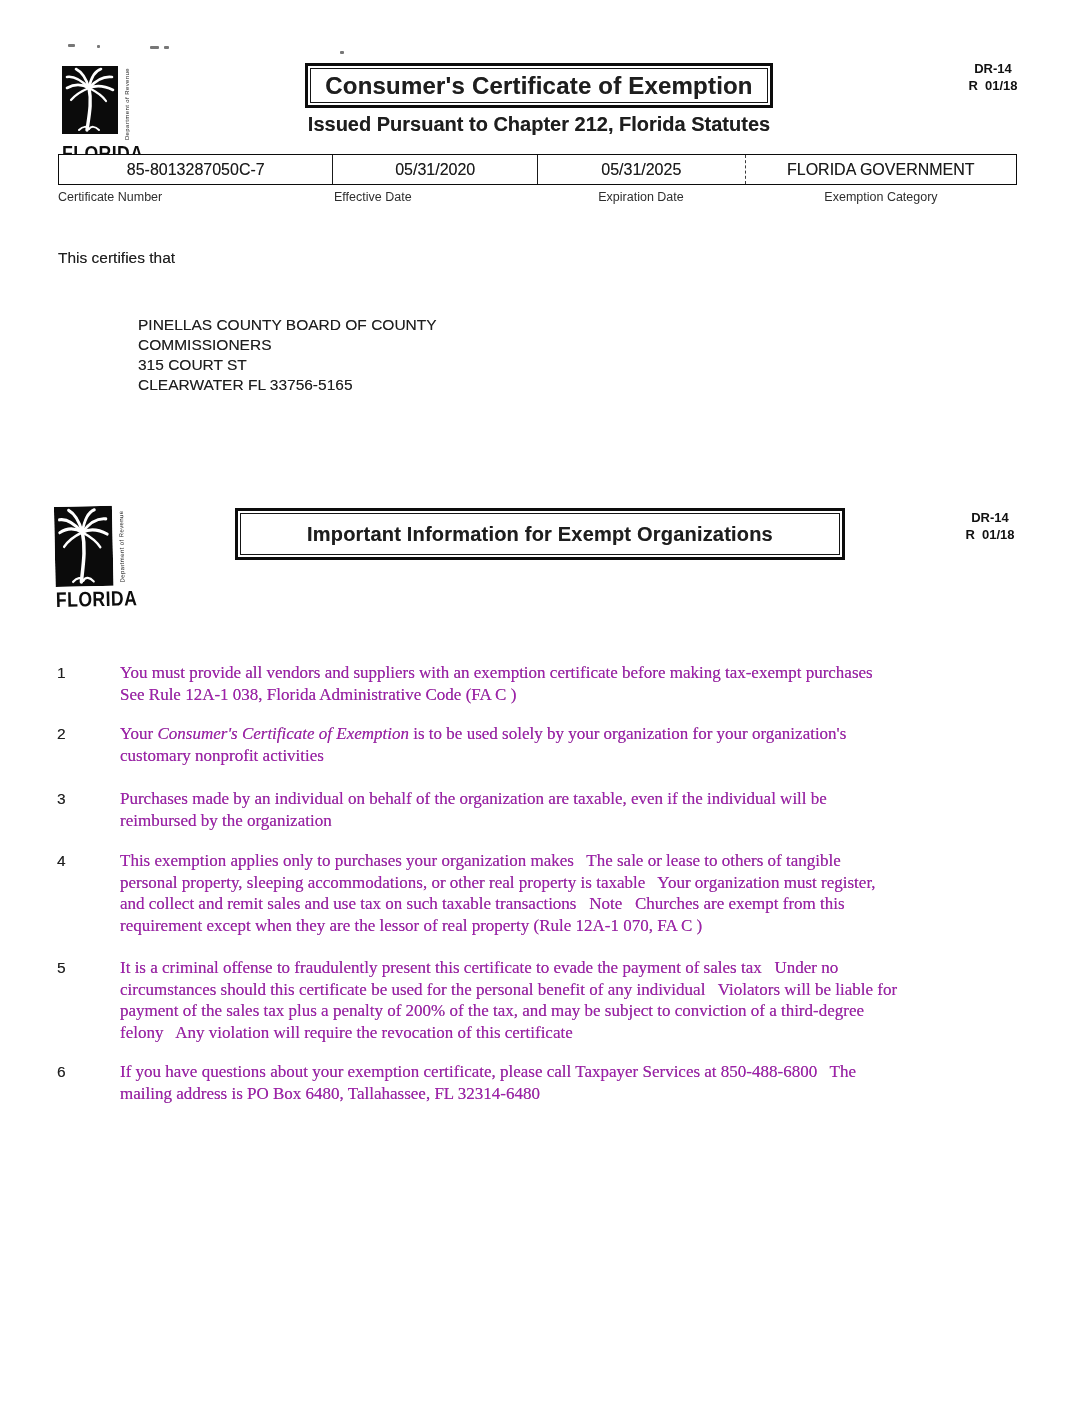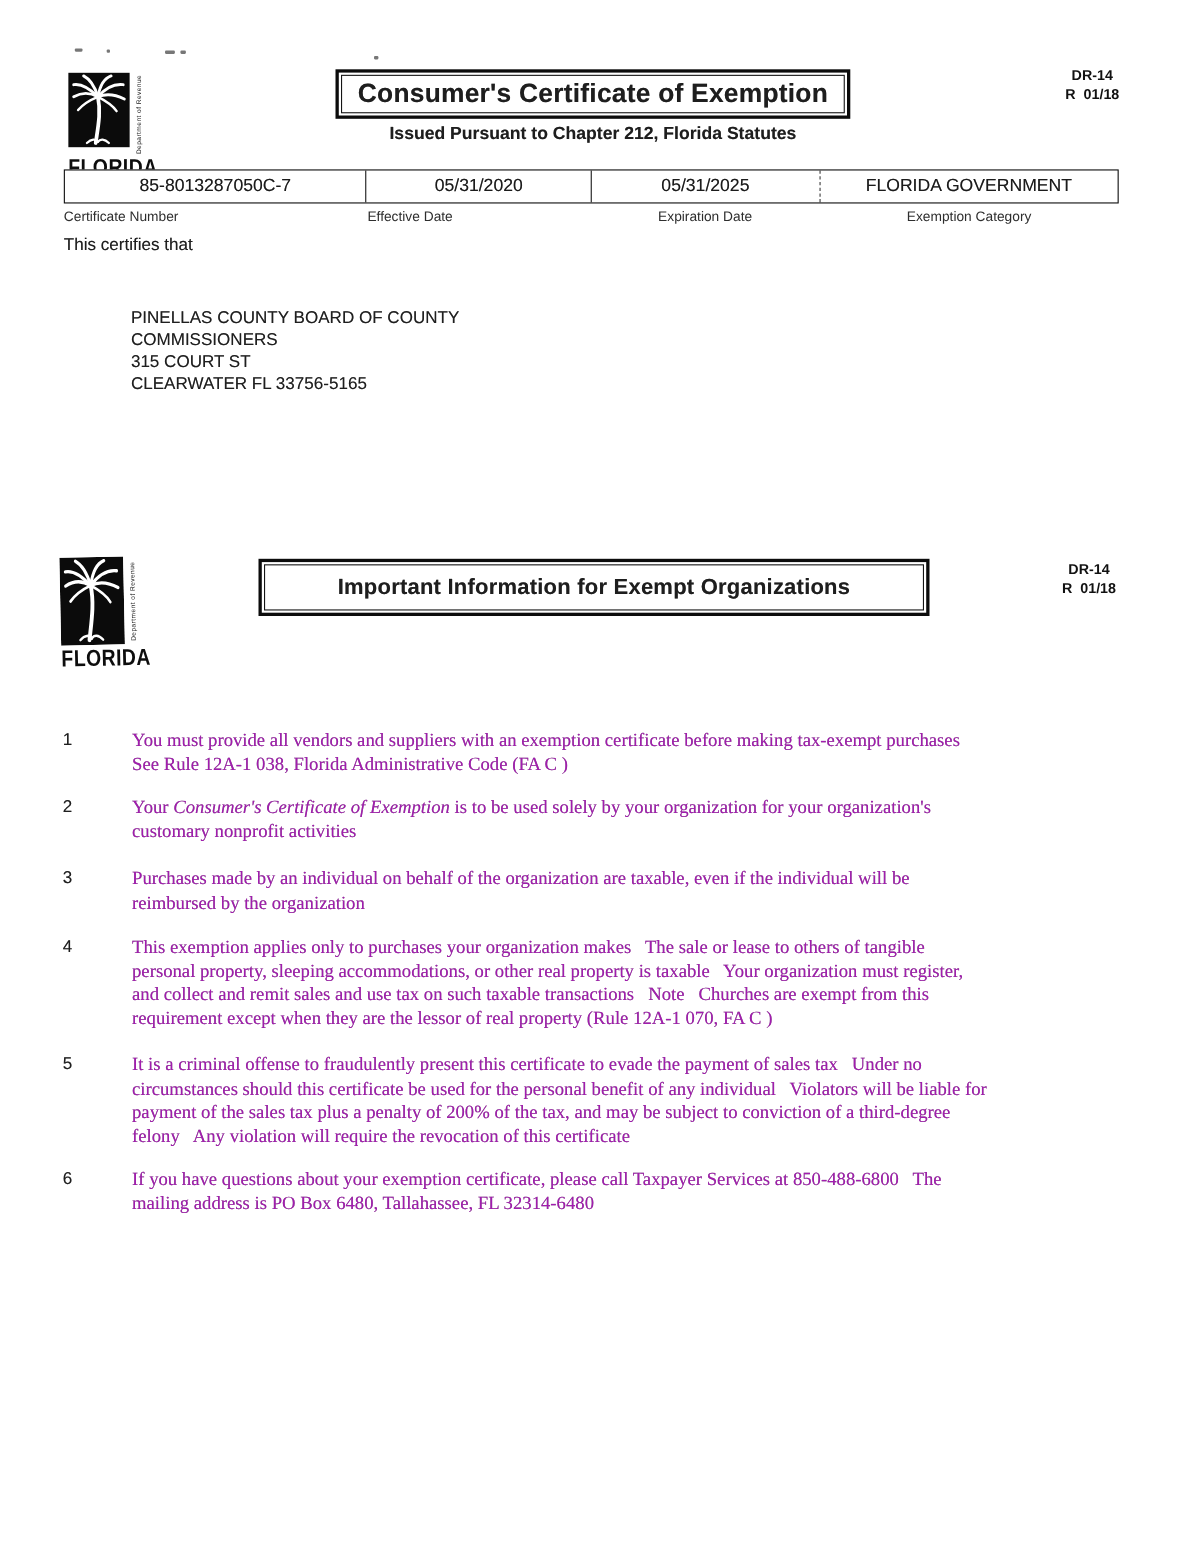--- a/index.html
+++ b/index.html
@@ -33,37 +33,37 @@
     transform:scaleX(.84);transform-origin:left center;
     letter-spacing:.5px;margin-top:1px;
   }
 
   
   .dbox-outer{border:3px solid #0c0c0c;padding:2px;background:#fff;box-sizing:border-box;}
   .dbox-inner{border:1.3px solid #151515;display:flex;align-items:center;justify-content:center;height:100%;box-sizing:border-box;}
   .cert-title{font-size:24px;font-weight:bold;letter-spacing:.2px;}
   .info-title{font-size:20px;font-weight:bold;letter-spacing:.2px;}
 
-  .subtitle{font-size:16px;font-weight:bold;text-align:center;}
+  .subtitle{font-size:20px;font-weight:bold;text-align:center;}
 
   .formnum{font-size:13px;font-weight:600;line-height:16.5px;text-align:center;color:#111;}
 
   
   .cert-table{
     display:flex;border:1.6px solid #0c0c0c;box-sizing:border-box;background:#fff;
   }
   .cert-cell{
     display:flex;align-items:center;justify-content:center;
     font-size:16px;color:#1b1b1b;box-sizing:border-box;height:100%;
   }
   .cert-cell + .cert-cell{border-left:1.3px solid #1a1a1a;}
   .cert-cell.dashed-left{border-left:1.3px dashed #3a3a3a;}
   .field-label{font-size:12.5px;color:#2e2e2e;text-align:right;}
 
-  .bodytext{font-size:15.5px;line-height:21.5px;color:#1f1f1f;}
+  .bodytext{font-size:15.5px;line-height:21.5px;color:#1f1f1f;margin-top:35px;}
 
   
   .item{position:absolute;left:57px;display:flex;}
   .item .num{width:63px;flex:none;font-size:15.5px;line-height:21.5px;color:#1f1f1f;}
   .item .txt{width:905px;font-size:17px;line-height:21.5px;color:#a21caf;white-space:pre-wrap;font-family:Liberation Serif, serif;}
   .it{font-style:italic;}
 </style>
 </head>
 <body>
 
@@ -116,21 +116,21 @@
     <div class="cert-cell scan-text" style="width:208px;">05/31/2025</div>
     <div class="cert-cell scan-text dashed-left" style="width:272px;">FLORIDA GOVERNMENT</div>
   </div>
   <div class="abs field-label" style="left:58px;top:190px;">Certificate Number</div>
   <div class="abs field-label" style="left:334px;top:190px;width:200px;text-align:left;">Effective Date</div>
   <div class="abs field-label" style="left:541px;top:190px;width:200px;text-align:center;">Expiration Date</div>
   <div class="abs field-label" style="left:745px;top:190px;width:272px;text-align:center;">Exemption Category</div>
 
   <div class="abs bodytext scan-text" style="left:58px;top:212px;">This certifies that</div>
 
-  <div class="abs bodytext pre scan-text" style="left:119px;top:280px;line-height:20px;">PINELLAS COUNTY BOARD OF COUNTY
+  <div class="abs bodytext pre scan-text" style="left:138px;top:280px;line-height:20px;">PINELLAS COUNTY BOARD OF COUNTY
 COMMISSIONERS
 315 COURT ST
 CLEARWATER FL 33756-5165</div>
 
 
   <div class="logo" style="left:55px;top:506px;transform:rotate(-1.2deg);">
     <div class="box-row">
       <svg width="58" height="80" viewBox="0 0 56 68" preserveAspectRatio="none">
         <rect width="56" height="68" fill="#0b0b0b"></rect>
         <g stroke="#ffffff" fill="none" stroke-linecap="round">

